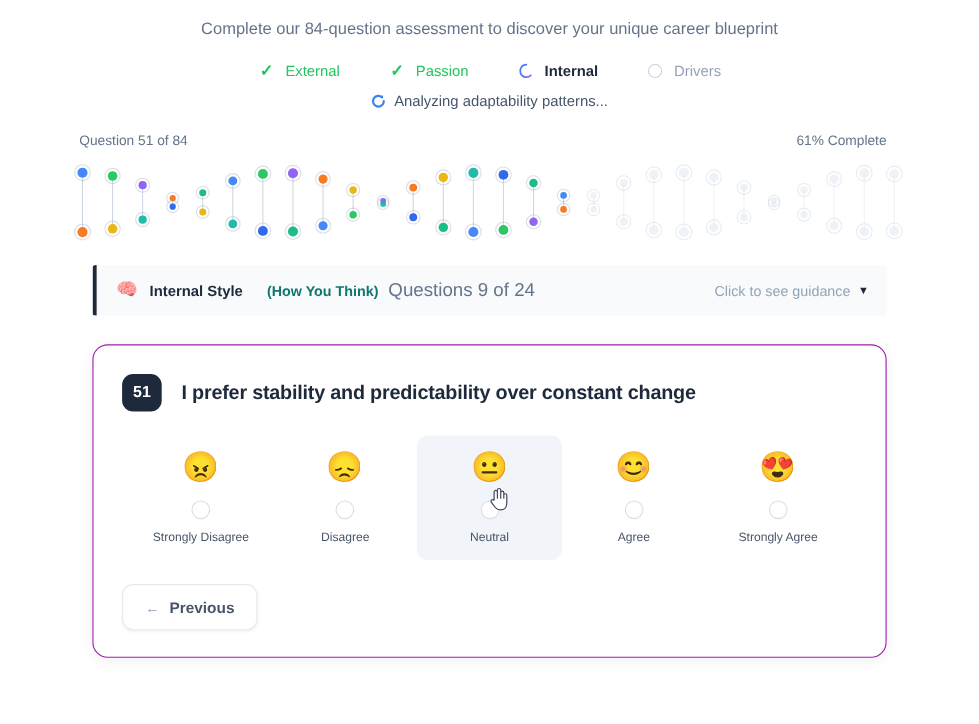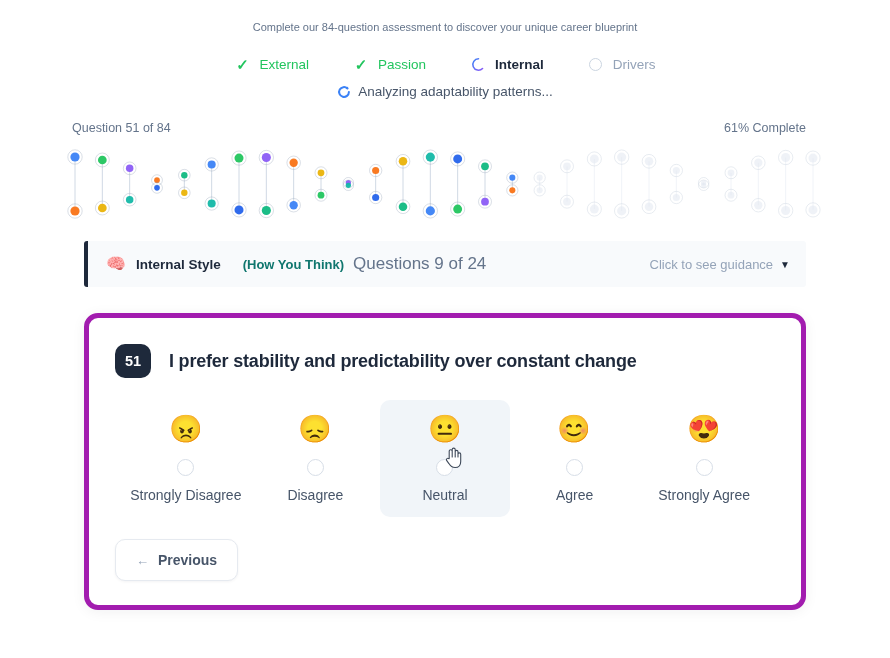--- a/index.html
+++ b/index.html
@@ -29,21 +29,21 @@
   }
   .word-dna {
     background-image: linear-gradient(90deg, #ec4899 0%, #f43f5e 35%, #f97316 100%);
     -webkit-background-clip: text;
     background-clip: text;
     color: transparent;
   }
   .hero-sub {
     text-align: center;
     margin-top: 16px;
-    font-size: 11px;
+    font-size: 15px;
     color: #64748b;
     line-height: 22px;
   }
 
   
   .steps {
     display: flex;
     justify-content: center;
     align-items: center;
     gap: 44px;
@@ -96,21 +96,21 @@
   .sec-paren { font-size: 13px; font-weight: 700; color: #0f766e; margin-left: 22px; }
   .sec-count { font-size: 17px; color: #64748b; margin-left: 9px; }
   .sec-right { margin-left: auto; display: flex; align-items: center; gap: 7px; }
   .sec-hint { font-size: 13px; color: #94a3b8; }
   .caret { font-size: 10px; color: #1e293b; }
 
   
   .q-card {
     margin: 26px 84px 0 84px;
     background: #ffffff;
-    border: 5px solid #a21caf;
+    border: 1px solid #a21caf;
     border-radius: 14px;
     box-shadow: 0 2px 14px rgba(15,23,42,0.06);
     padding: 26px 26px 24px 26px;
   }
   .q-head { display: flex; align-items: center; gap: 18px; }
   .q-badge {
     width: 36px; height: 34px; border-radius: 10px;
     background: #1e293b; color: #fff;
     display: flex; align-items: center; justify-content: center;
     font-size: 14.5px; font-weight: 700;
@@ -129,21 +129,21 @@
     border-radius: 10px;
     position: relative;
   }
   .option.hovered { background: #f1f5f9; }
   .opt-emoji { font-size: 27px; line-height: 30px; }
   .opt-radio {
     width: 17px; height: 17px; border-radius: 50%;
     border: 1.6px solid #d7dee7; background: #fff;
     margin-top: 15px;
   }
-  .opt-label { margin-top: 11px; font-size: 14px; color: #475569; }
+  .opt-label { margin-top: 11px; font-size: 11px; color: #475569; }
 
   .cursor-hand { position: absolute; left: 50%; margin-left: -1px; top: 47px; width: 18px; height: 22px; }
 
   .q-footer { margin-top: 22px; padding-left: 0; }
   .btn-prev {
     display: inline-flex; align-items: center; gap: 9px;
     background: #ffffff;
     border: 1px solid #e6eaf0;
     border-radius: 10px;
     padding: 12px 20px;

